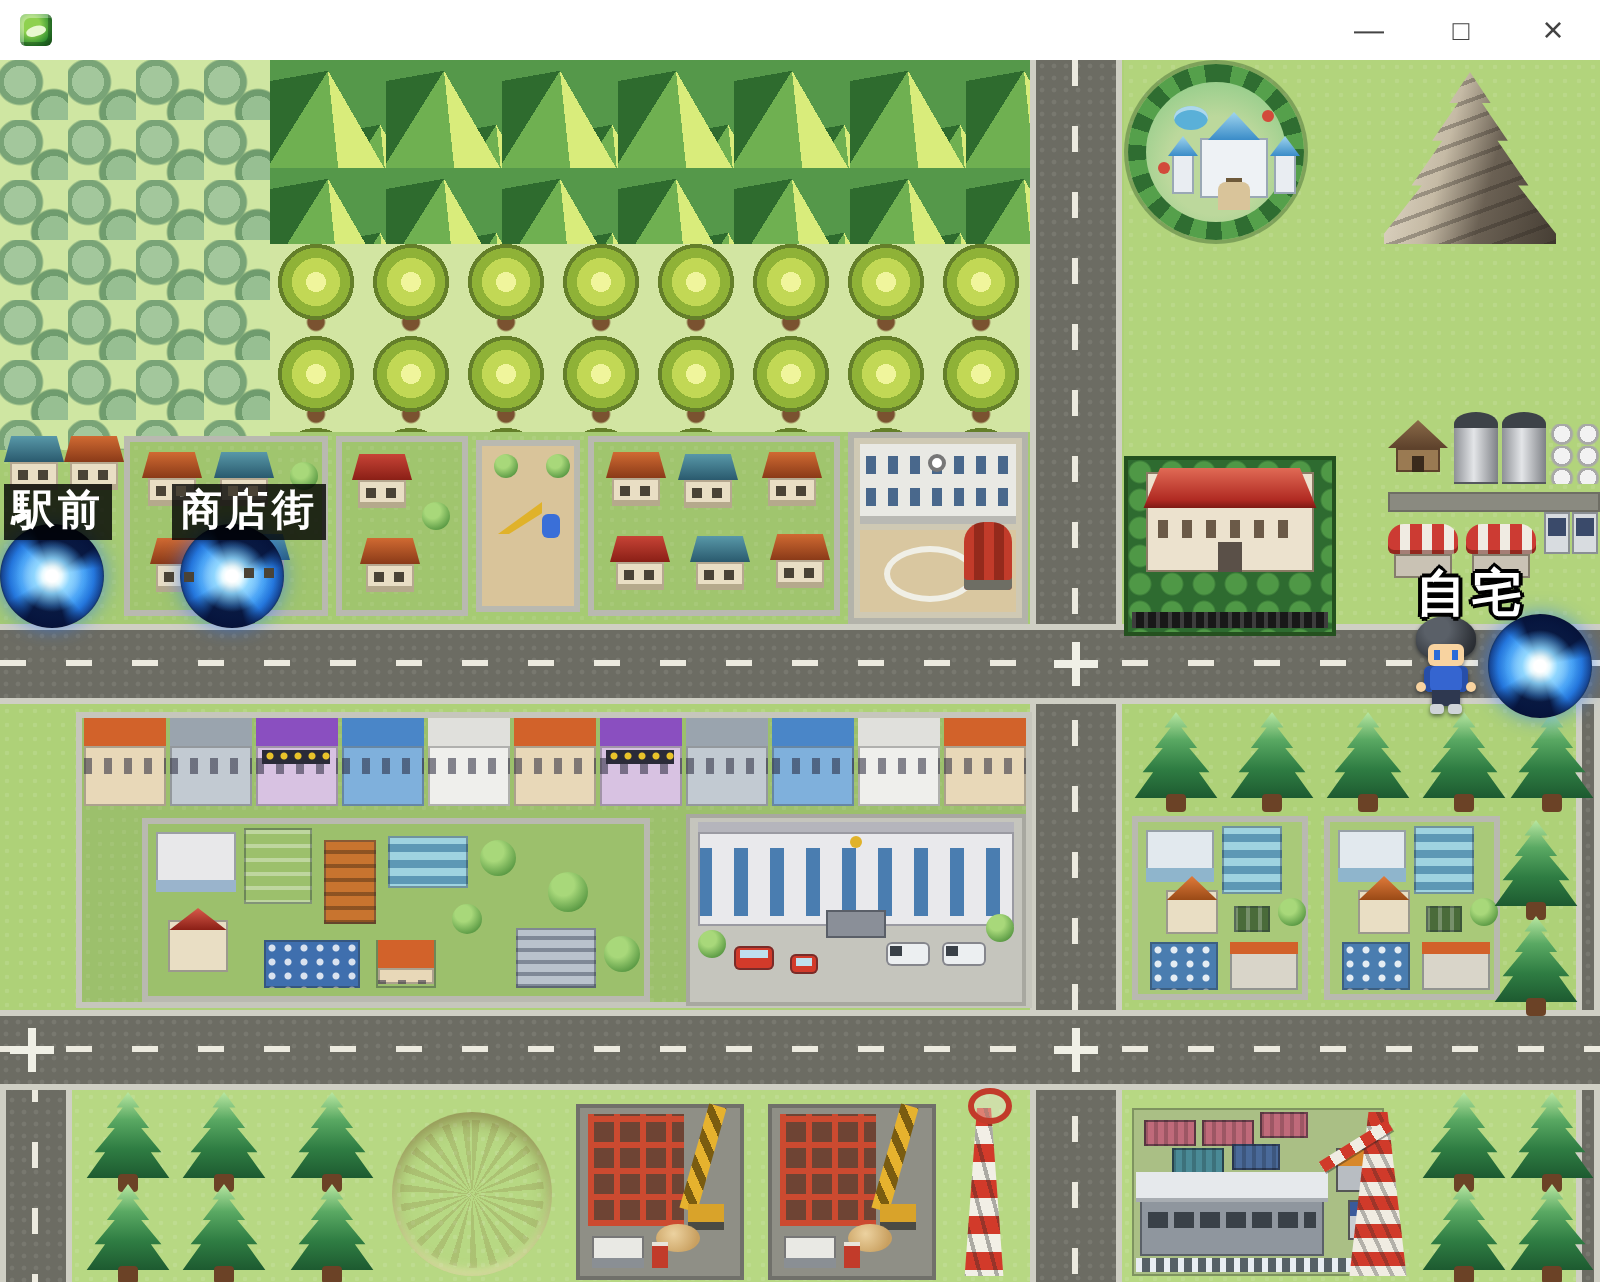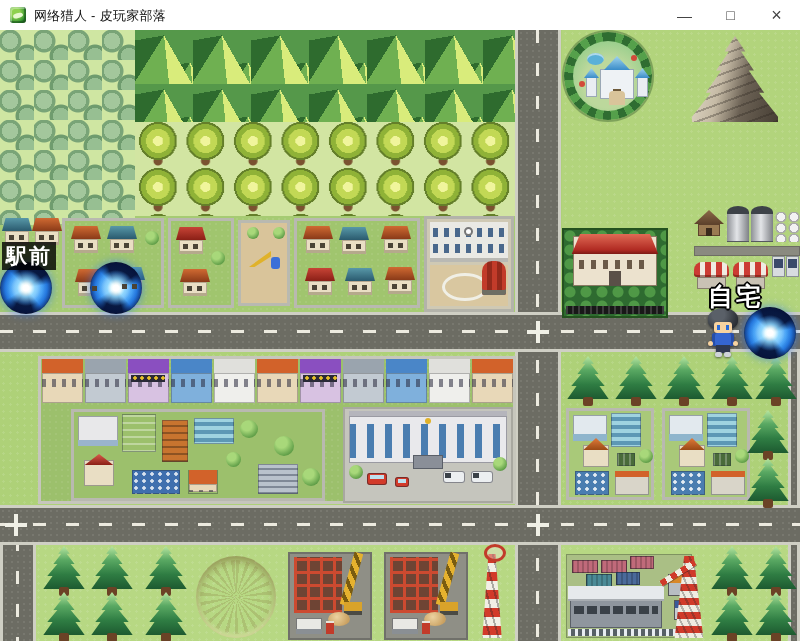--- a/index.html
+++ b/index.html
@@ -277,21 +277,20 @@
   .derrick::after { content:""; position:absolute; left:-4px; top:18px; width:40px; height:6px; transform:rotate(-32deg);
     background: repeating-linear-gradient(90deg,#d03a2a 0 6px,#f0ece2 6px 12px); box-shadow:0 1px 0 rgba(30,30,30,.4); }
 </style>
 </head>
 <body>
 
 <div id="window">
 
   <div id="titlebar">
     <span id="appicon"></span>
-    <span id="title-text">网络猎人 - 皮玩家部落</span>
     <button class="winbtn" id="btn-min">—</button>
     <button class="winbtn" id="btn-max">□</button>
     <button class="winbtn" id="btn-close">×</button>
   </div>
 
   <div id="map">
 
     <div class="abs ground-light" style="left:562px; top:0; width:238px; height:282px;"></div>
     <div class="abs ground-pale grove" style="left:135px; top:92px; width:380px; height:96px;"></div>
     <div class="abs ground-town" style="left:0; top:186px; width:515px; height:96px;"></div>
@@ -549,16 +548,17 @@
       <div class="face"></div>
       <div class="body"></div>
       <div class="hand l"></div>
       <div class="hand r"></div>
       <div class="pants"></div>
       <div class="shoe l"></div>
       <div class="shoe r"></div>
     </div>
 
     <div class="abs maplabel" style="left:2px; top:212px;">駅前</div>
+    <div class="abs maplabel" style="left:86px; top:212px;">商店街</div>
     <div class="abs maplabel-outline" style="left:708px; top:250px;">自宅</div>
 
   </div>
 </div>
 
 </body></html>

